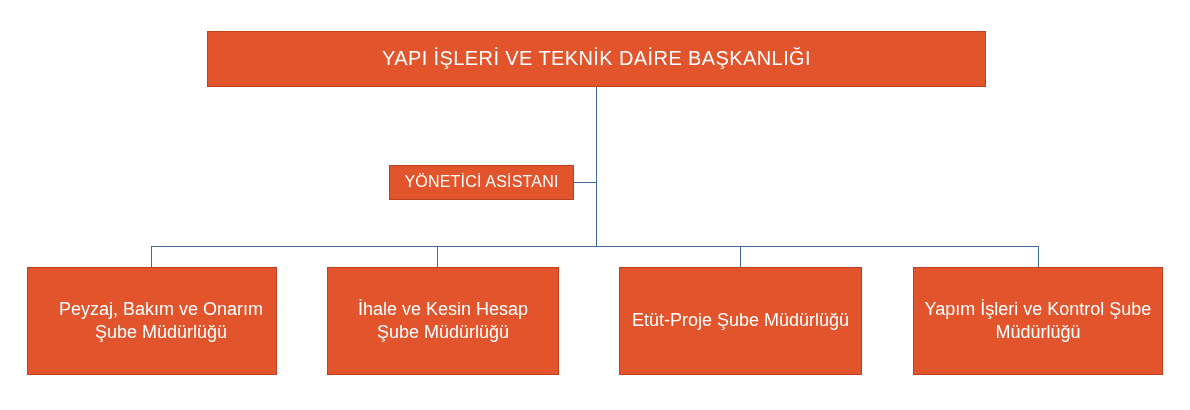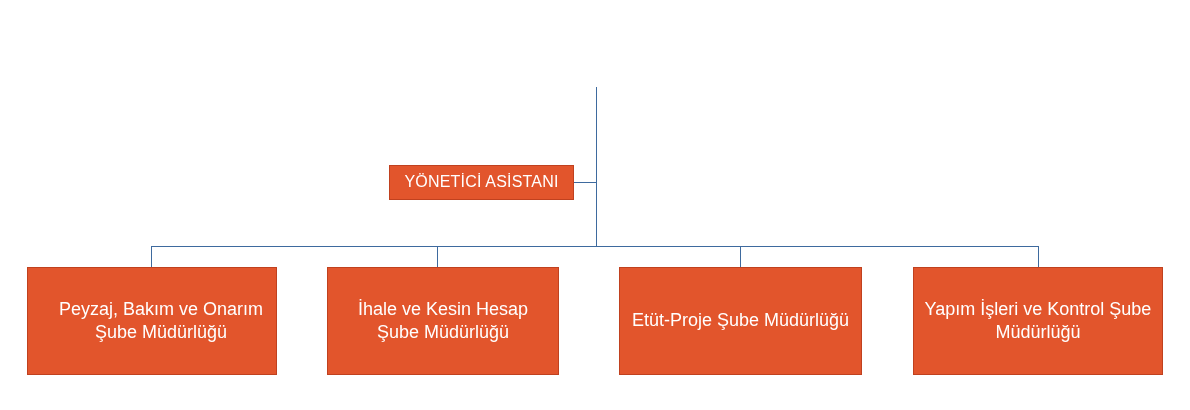--- a/index.html
+++ b/index.html
@@ -81,20 +81,21 @@
 <div id="chart">
 
   <div class="line v line-root-stem"></div>
   <div class="line h line-assistant"></div>
   <div class="line h line-bus"></div>
   <div class="line v line-drop-0"></div>
   <div class="line v line-drop-1"></div>
   <div class="line v line-drop-2"></div>
   <div class="line v line-drop-3"></div>
 
+  <div class="node node-root">YAPI İŞLERİ VE TEKNİK DAİRE BAŞKANLIĞI</div>
 
   <div class="node node-assistant">YÖNETİCİ ASİSTANI</div>
 
   <div class="node node-unit node-unit-0">Peyzaj, Bakım ve Onarım Şube Müdürlüğü</div>
 
   <div class="node node-unit node-unit-1">İhale ve Kesin Hesap Şube Müdürlüğü</div>
 
   <div class="node node-unit node-unit-3">Yapım İşleri ve Kontrol Şube Müdürlüğü</div>
 
   <div class="node node-unit node-unit-2">Etüt-Proje Şube Müdürlüğü</div>

